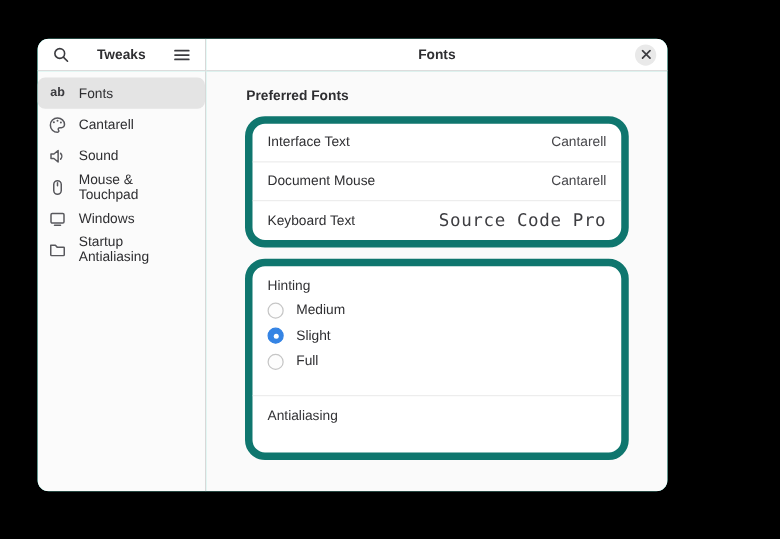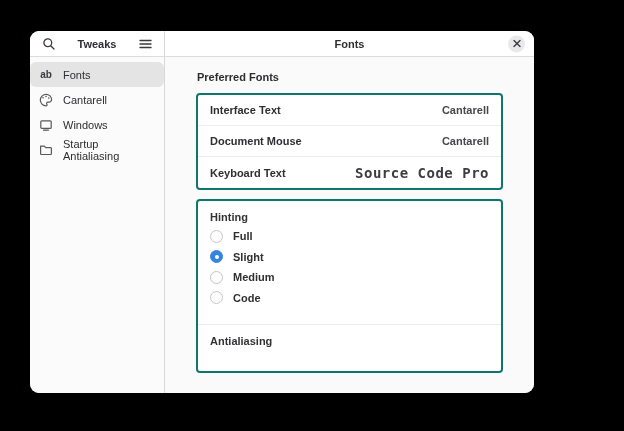--- a/index.html
+++ b/index.html
@@ -54,22 +54,22 @@
   .ab-glyph { font-size:10px; font-weight:bold; color:#3a3a3e; line-height:1; }
 
   
   .content {
     grid-column:2; grid-row:2; background:#fafafa;
     padding:14px 31px 12px 31px; overflow:hidden;
   }
   .section-title { font-size:11px; font-weight:bold; color:#2e2e31;
                    line-height:12px; margin:0 0 10px 1px; }
   .section + .section { margin-top:9px; }
-  .card { background:#ffffff; border:2px solid #0f766e; border-radius:4px;
-          overflow:hidden;font-weight:bold; }
+  .card { background:#ffffff; border:6px solid #0f766e; border-radius:16px;
+          overflow:hidden; }
 
   .font-row { height:31px; display:flex; align-items:center;
               justify-content:space-between; padding:0 12px; cursor:pointer;
               border-bottom:1px solid #ededed; }
   .font-row:last-child { border-bottom:none; }
   .row-label { font-size:11px; color:#2f2f32; }
   .row-value { font-size:11px; color:#47474b; }
   .row-value.mono { font-family:"DejaVu Sans Mono", monospace;
                     font-size:14px; letter-spacing:0.5px; color:#3d3d41; }
 
@@ -133,21 +133,39 @@
           <svg width="14" height="14" viewBox="0 0 14 14">
             <path d="M7 1.4a5.7 5.7 0 1 0 0 11.4c1.1 0 1.4-.9.8-1.7-.6-.9 0-2 1.2-2h1.1a2.5 2.5 0 0 0 2.5-2.5C12.6 3.6 10.1 1.4 7 1.4z"></path>
             <circle cx="4.1" cy="4.7" r="0.8" fill="#58585d" stroke="none"></circle>
             <circle cx="7" cy="3.5" r="0.8" fill="#58585d" stroke="none"></circle>
             <circle cx="9.7" cy="5" r="0.8" fill="#58585d" stroke="none"></circle>
           </svg>
         </span>
         <span class="side-label">Cantarell</span>
       </div>
 
-
+      <div class="side-item">
+        <span class="side-icon">
+          <svg width="14" height="14" viewBox="0 0 14 14">
+            <path d="M1.8 5.2h2.3L7.5 2.4v9.2L4.1 8.8H1.8z"></path>
+            <path d="M9.5 4.7a3.3 3.3 0 0 1 0 4.6"></path>
+          </svg>
+        </span>
+        <span class="side-label">Sound</span>
+      </div>
+
+      <div class="side-item">
+        <span class="side-icon">
+          <svg width="14" height="14" viewBox="0 0 14 14">
+            <rect x="4" y="1.6" width="6" height="10.8" rx="3"></rect>
+            <line x1="7" y1="3.2" x2="7" y2="5.6"></line>
+          </svg>
+        </span>
+        <span class="side-label">Mouse &amp; Touchpad</span>
+      </div>
 
 
       <div class="side-item">
         <span class="side-icon">
           <svg width="14" height="14" viewBox="0 0 14 14">
             <rect x="1.8" y="2.8" width="10.4" height="7.6" rx="1"></rect>
             <line x1="4.6" y1="12.2" x2="9.4" y2="12.2"></line>
           </svg>
         </span>
         <span class="side-label">Windows</span>
@@ -183,33 +201,29 @@
         </div>
       </div>
 
       <div class="section">
         <div class="card">
 
           <div class="radio-group">
             <div class="group-label">Hinting</div>
             <div class="radio-row">
               <span class="radio"></span>
-              <span class="radio-label">Full</span>
+              <span class="radio-label">Medium</span>
             </div>
             <div class="radio-row">
               <span class="radio checked"></span>
               <span class="radio-label">Slight</span>
             </div>
             <div class="radio-row">
               <span class="radio"></span>
-              <span class="radio-label">Medium</span>
-            </div>
-            <div class="radio-row">
-              <span class="radio"></span>
-              <span class="radio-label">Code</span>
+              <span class="radio-label">Full</span>
             </div>
           </div>
 
           <div class="group-divider"></div>
 
           <div class="radio-group">
             <div class="group-label">Antialiasing</div>
             <div class="radio-row">
               
               

